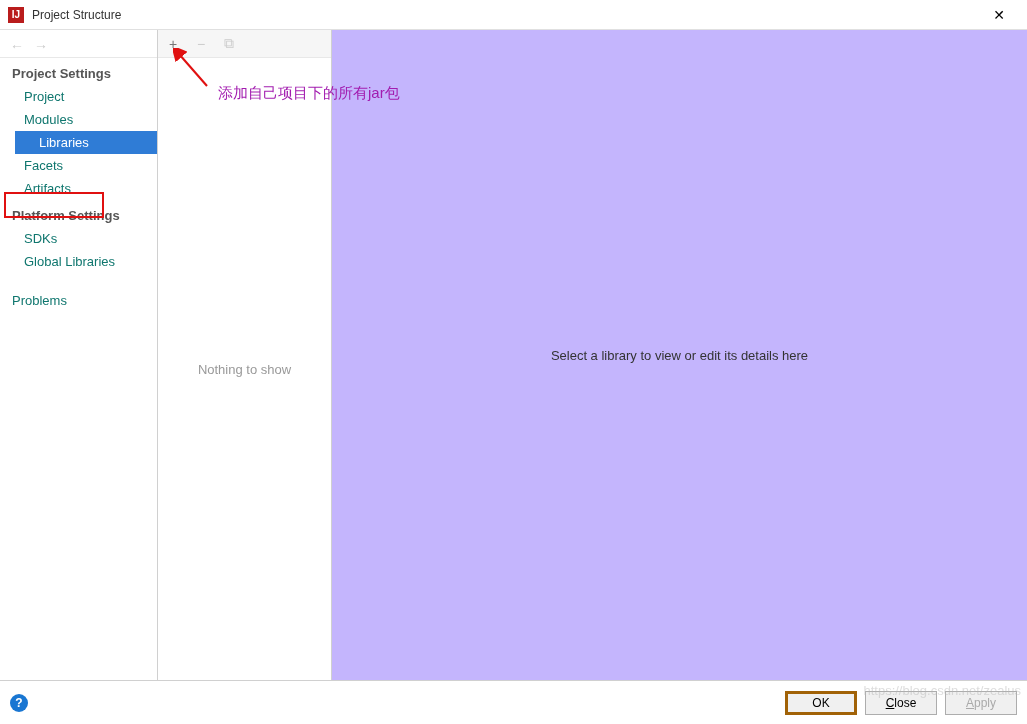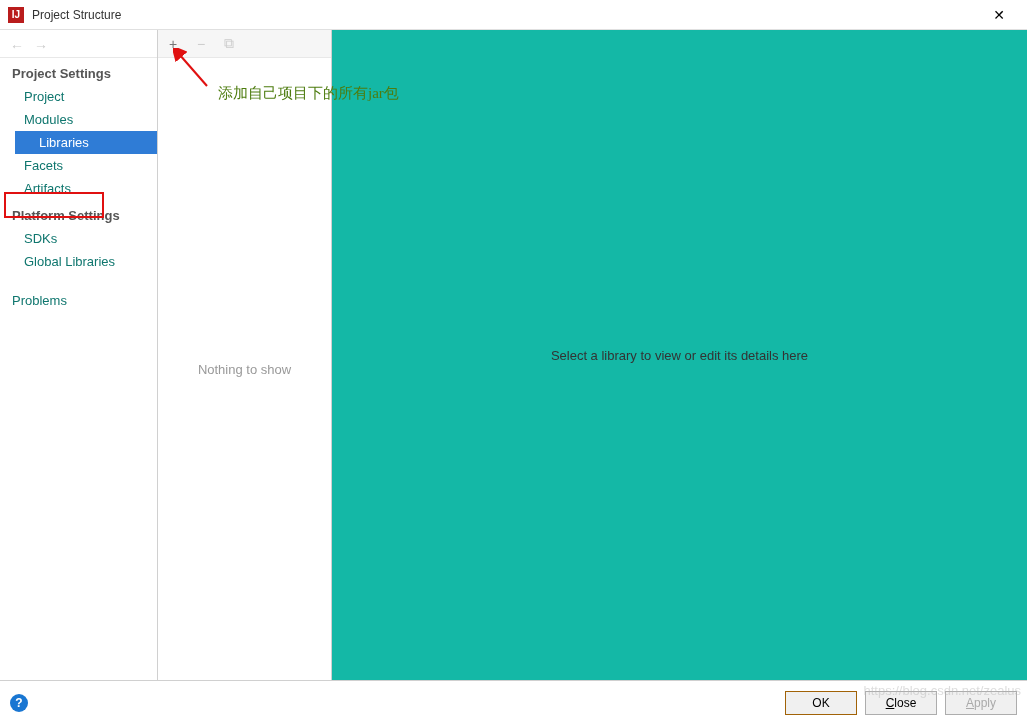--- a/index.html
+++ b/index.html
@@ -24,32 +24,32 @@
     .highlight-box { position: absolute; border: 2px solid #e01010; pointer-events: none; }
     .highlight-libraries { left: 4px; top: 134px; width: 100px; height: 26px; }
     
     .middle-panel { width: 174px; background: #fff; border-right: 1px solid #d0d0d0; display: flex; flex-direction: column; position: relative; }
     .toolbar { height: 28px; display: flex; align-items: center; padding: 0 8px; gap: 14px; border-bottom: 1px solid #e8e8e8; background: #f6f6f6; }
     .toolbar-btn { color: #777; font-size: 14px; cursor: pointer; width: 14px; text-align: center; }
     .toolbar-btn.disabled { color: #ccc; }
     .middle-content { flex: 1; display: flex; align-items: center; justify-content: center; }
     .nothing-text { color: #999; font-size: 13px; }
     
-    .detail-panel { flex: 1; background: #14b8a6; display: flex; align-items: center; justify-content: center; }
+    .detail-panel { flex: 1; background: #c4b5fd; display: flex; align-items: center; justify-content: center; }
     .detail-placeholder { color: #333; font-size: 13px; }
     
     .arrow-annotation { position: absolute; pointer-events: none; z-index: 10; }
     .red-arrow { position: absolute; left: 173px; top: 48px; }
-    .red-text { position: absolute; left: 218px; top: 84px; color: #4d7c0f; font-size: 15px; font-family: Liberation Serif, serif; }
+    .red-text { position: absolute; left: 218px; top: 84px; color: #a21caf; font-size: 15px; font-family: Liberation Sans, sans-serif; }
     
     .footer { height: 44px; border-top: 1px solid #d0d0d0; display: flex; align-items: center; padding: 0 10px; }
     .help-icon { width: 18px; height: 18px; border-radius: 50%; background: #1976d2; color: #fff; display: flex; align-items: center; justify-content: center; font-size: 12px; font-weight: bold; cursor: pointer; }
     .footer-spacer { flex: 1; }
     .footer-btn { min-width: 72px; height: 24px; margin-left: 8px; border: 1px solid #adadad; background: #f0f0f0; font-size: 12px; cursor: pointer; padding: 0 12px; }
-    .footer-btn.primary { border: 1px solid #a16207; background: #f0f0f0; margin-left: 16px; }
+    .footer-btn.primary { border: 3px solid #a16207; background: #f0f0f0; margin-left: 16px; }
     .footer-btn:disabled { color: #aaa; cursor: default; }
     .footer-btn .underline { text-decoration: underline; }
     
     .watermark { position: absolute; right: 6px; bottom: 26px; color: rgba(180,180,180,0.45); font-size: 13px; pointer-events: none; }
   </style>
 </head>
 <body>
 
 <div class="titlebar">
   <div class="titlebar-icon">

